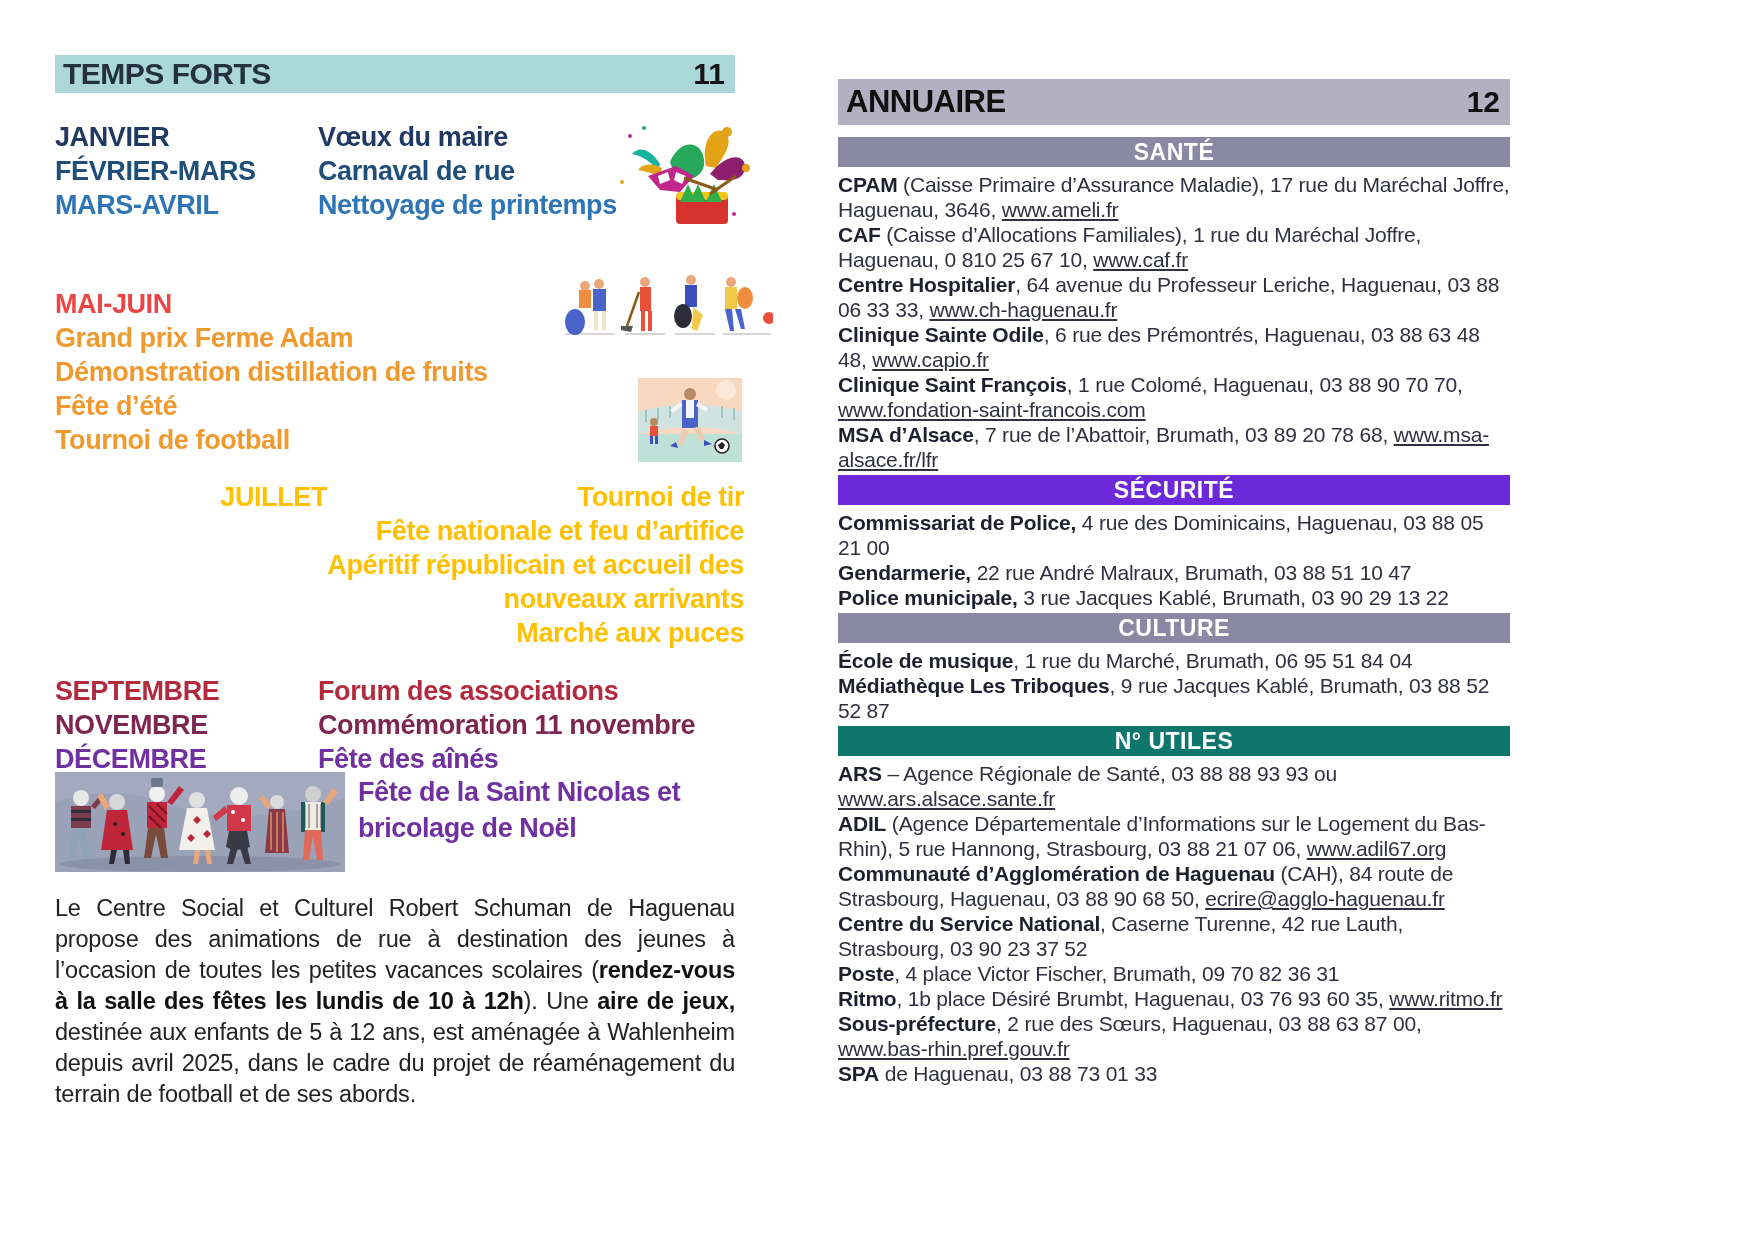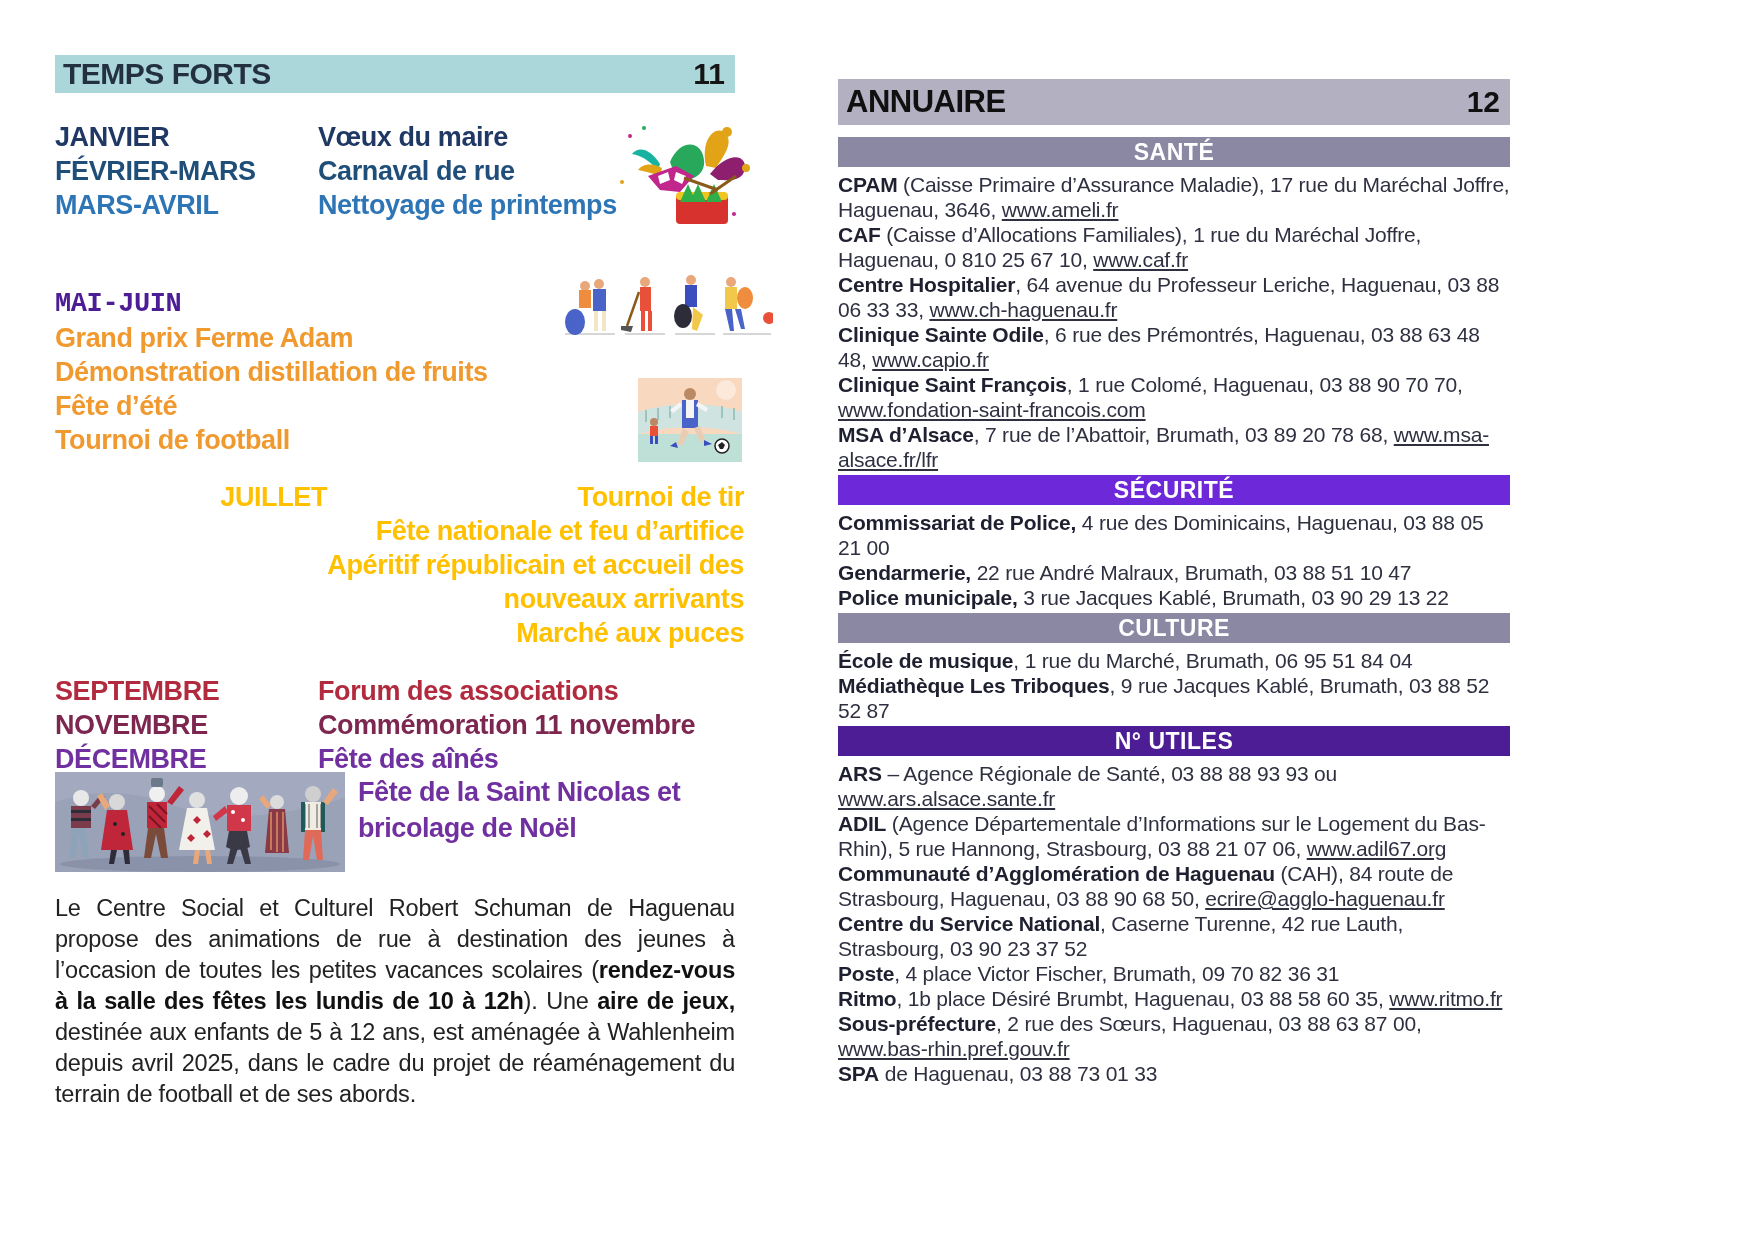--- a/index.html
+++ b/index.html
@@ -112,21 +112,21 @@
     <path d="M104 66 L112 84 L96 84 Z" fill="#2fae4a"></path>
     <line x1="74" y1="60" x2="108" y2="72" stroke="#8a5a18" stroke-width="3"></line>
     <line x1="126" y1="58" x2="100" y2="76" stroke="#8a5a18" stroke-width="3"></line>
     <circle cx="20" cy="18" r="2" fill="#c0268c"></circle>
       <circle cx="34" cy="10" r="2" fill="#27a85b"></circle>
     <circle cx="124" cy="96" r="2" fill="#c0268c"></circle>
       <circle cx="12" cy="64" r="2" fill="#e2a416"></circle>
   </svg>
 
   <div id="mai-block">
-      <div class="mai-line" style="color: #4c1d95; font-family: Liberation Mono, monospace;">MAI-JUIN</div>
+      <div class="mai-line" style="color: #ef4444;">MAI-JUIN</div>
       <div class="mai-line" style="color: rgb(240, 153, 46);">Grand prix Ferme Adam</div>
       <div class="mai-line" style="color: rgb(240, 153, 46);">Démonstration distillation de fruits</div>
       <div class="mai-line" style="color: rgb(240, 153, 46);">Fête d’été</div>
       <div class="mai-line" style="color: rgb(240, 153, 46);">Tournoi de football</div>
     </div>
 
   <svg id="cleaning-art" width="210" height="74" viewBox="0 0 210 74">
     <g stroke="#c9c9c9" stroke-width="1.5">
       <line x1="2" y1="66" x2="52" y2="66"></line>
         <line x1="62" y1="66" x2="102" y2="66"></line>
@@ -292,23 +292,23 @@
       <p class="entry"><span class="b">Clinique Sainte Odile</span><span>, 6 rue des Prémontrés, Haguenau, 03 88 63 48 48, </span><span class="u">www.capio.fr</span></p>
       <p class="entry"><span class="b">Clinique Saint François</span><span>, 1 rue Colomé, Haguenau, 03 88 90 70 70, </span><span class="u">www.fondation-saint-francois.com</span></p>
       <p class="entry"><span class="b">MSA d’Alsace</span><span>, 7 rue de l’Abattoir, Brumath, 03 89 20 78 68, </span><span class="u">www.msa-alsace.fr/lfr</span></p>
       <div class="sec-bar" style="background: #6d28d9;">SÉCURITÉ</div>
       <p class="entry"><span class="b">Commissariat de Police,</span><span> 4 rue des Dominicains, Haguenau, 03 88 05 21 00</span></p>
       <p class="entry"><span class="b">Gendarmerie,</span><span> 22 rue André Malraux, Brumath, 03 88 51 10 47</span></p>
       <p class="entry"><span class="b">Police municipale,</span><span> 3 rue Jacques Kablé, Brumath, 03 90 29 13 22</span></p>
       <div class="sec-bar" style="background: rgb(139, 136, 164);">CULTURE</div>
       <p class="entry"><span class="b">École de musique</span><span>, 1 rue du Marché, Brumath, 06 95 51 84 04</span></p>
       <p class="entry"><span class="b">Médiathèque Les Triboques</span><span>, 9 rue Jacques Kablé, Brumath, 03 88 52 52 87</span></p>
-      <div class="sec-bar" style="background: #4c1d95;">N° UTILES</div>
+      <div class="sec-bar" style="background: #0f766e;">N° UTILES</div>
       <p class="entry"><span class="b">ARS</span><span> – Agence Régionale de Santé, 03 88 88 93 93 ou </span><span class="u">www.ars.alsace.sante.fr</span></p>
       <p class="entry"><span class="b">ADIL</span><span> (Agence Départementale d’Informations sur le Logement du Bas-Rhin), 5 rue Hannong, Strasbourg, 03 88 21 07 06, </span><span class="u">www.adil67.org</span></p>
       <p class="entry"><span class="b">Communauté d’Agglomération de Haguenau</span><span> (CAH), 84 route de Strasbourg, Haguenau, 03 88 90 68 50, </span><span class="u">ecrire@agglo-haguenau.fr</span></p>
       <p class="entry"><span class="b">Centre du Service National</span><span>, Caserne Turenne, 42 rue Lauth, Strasbourg, 03 90 23 37 52</span></p>
       <p class="entry"><span class="b">Poste</span><span>, 4 place Victor Fischer, Brumath, 09 70 82 36 31</span></p>
-      <p class="entry"><span class="b">Ritmo</span><span>, 1b place Désiré Brumbt, Haguenau, 03 88 58 60 35, </span><span class="u">www.ritmo.fr</span></p>
+      <p class="entry"><span class="b">Ritmo</span><span>, 1b place Désiré Brumbt, Haguenau, 03 76 93 60 35, </span><span class="u">www.ritmo.fr</span></p>
       <p class="entry"><span class="b">Sous-préfecture</span><span>, 2 rue des Sœurs, Haguenau, 03 88 63 87 00, </span><span class="u">www.bas-rhin.pref.gouv.fr</span></p>
       <p class="entry"><span class="b">SPA</span><span> de Haguenau, 03 88 73 01 33</span></p>
     </div>
 </div>
 
 </body></html>

